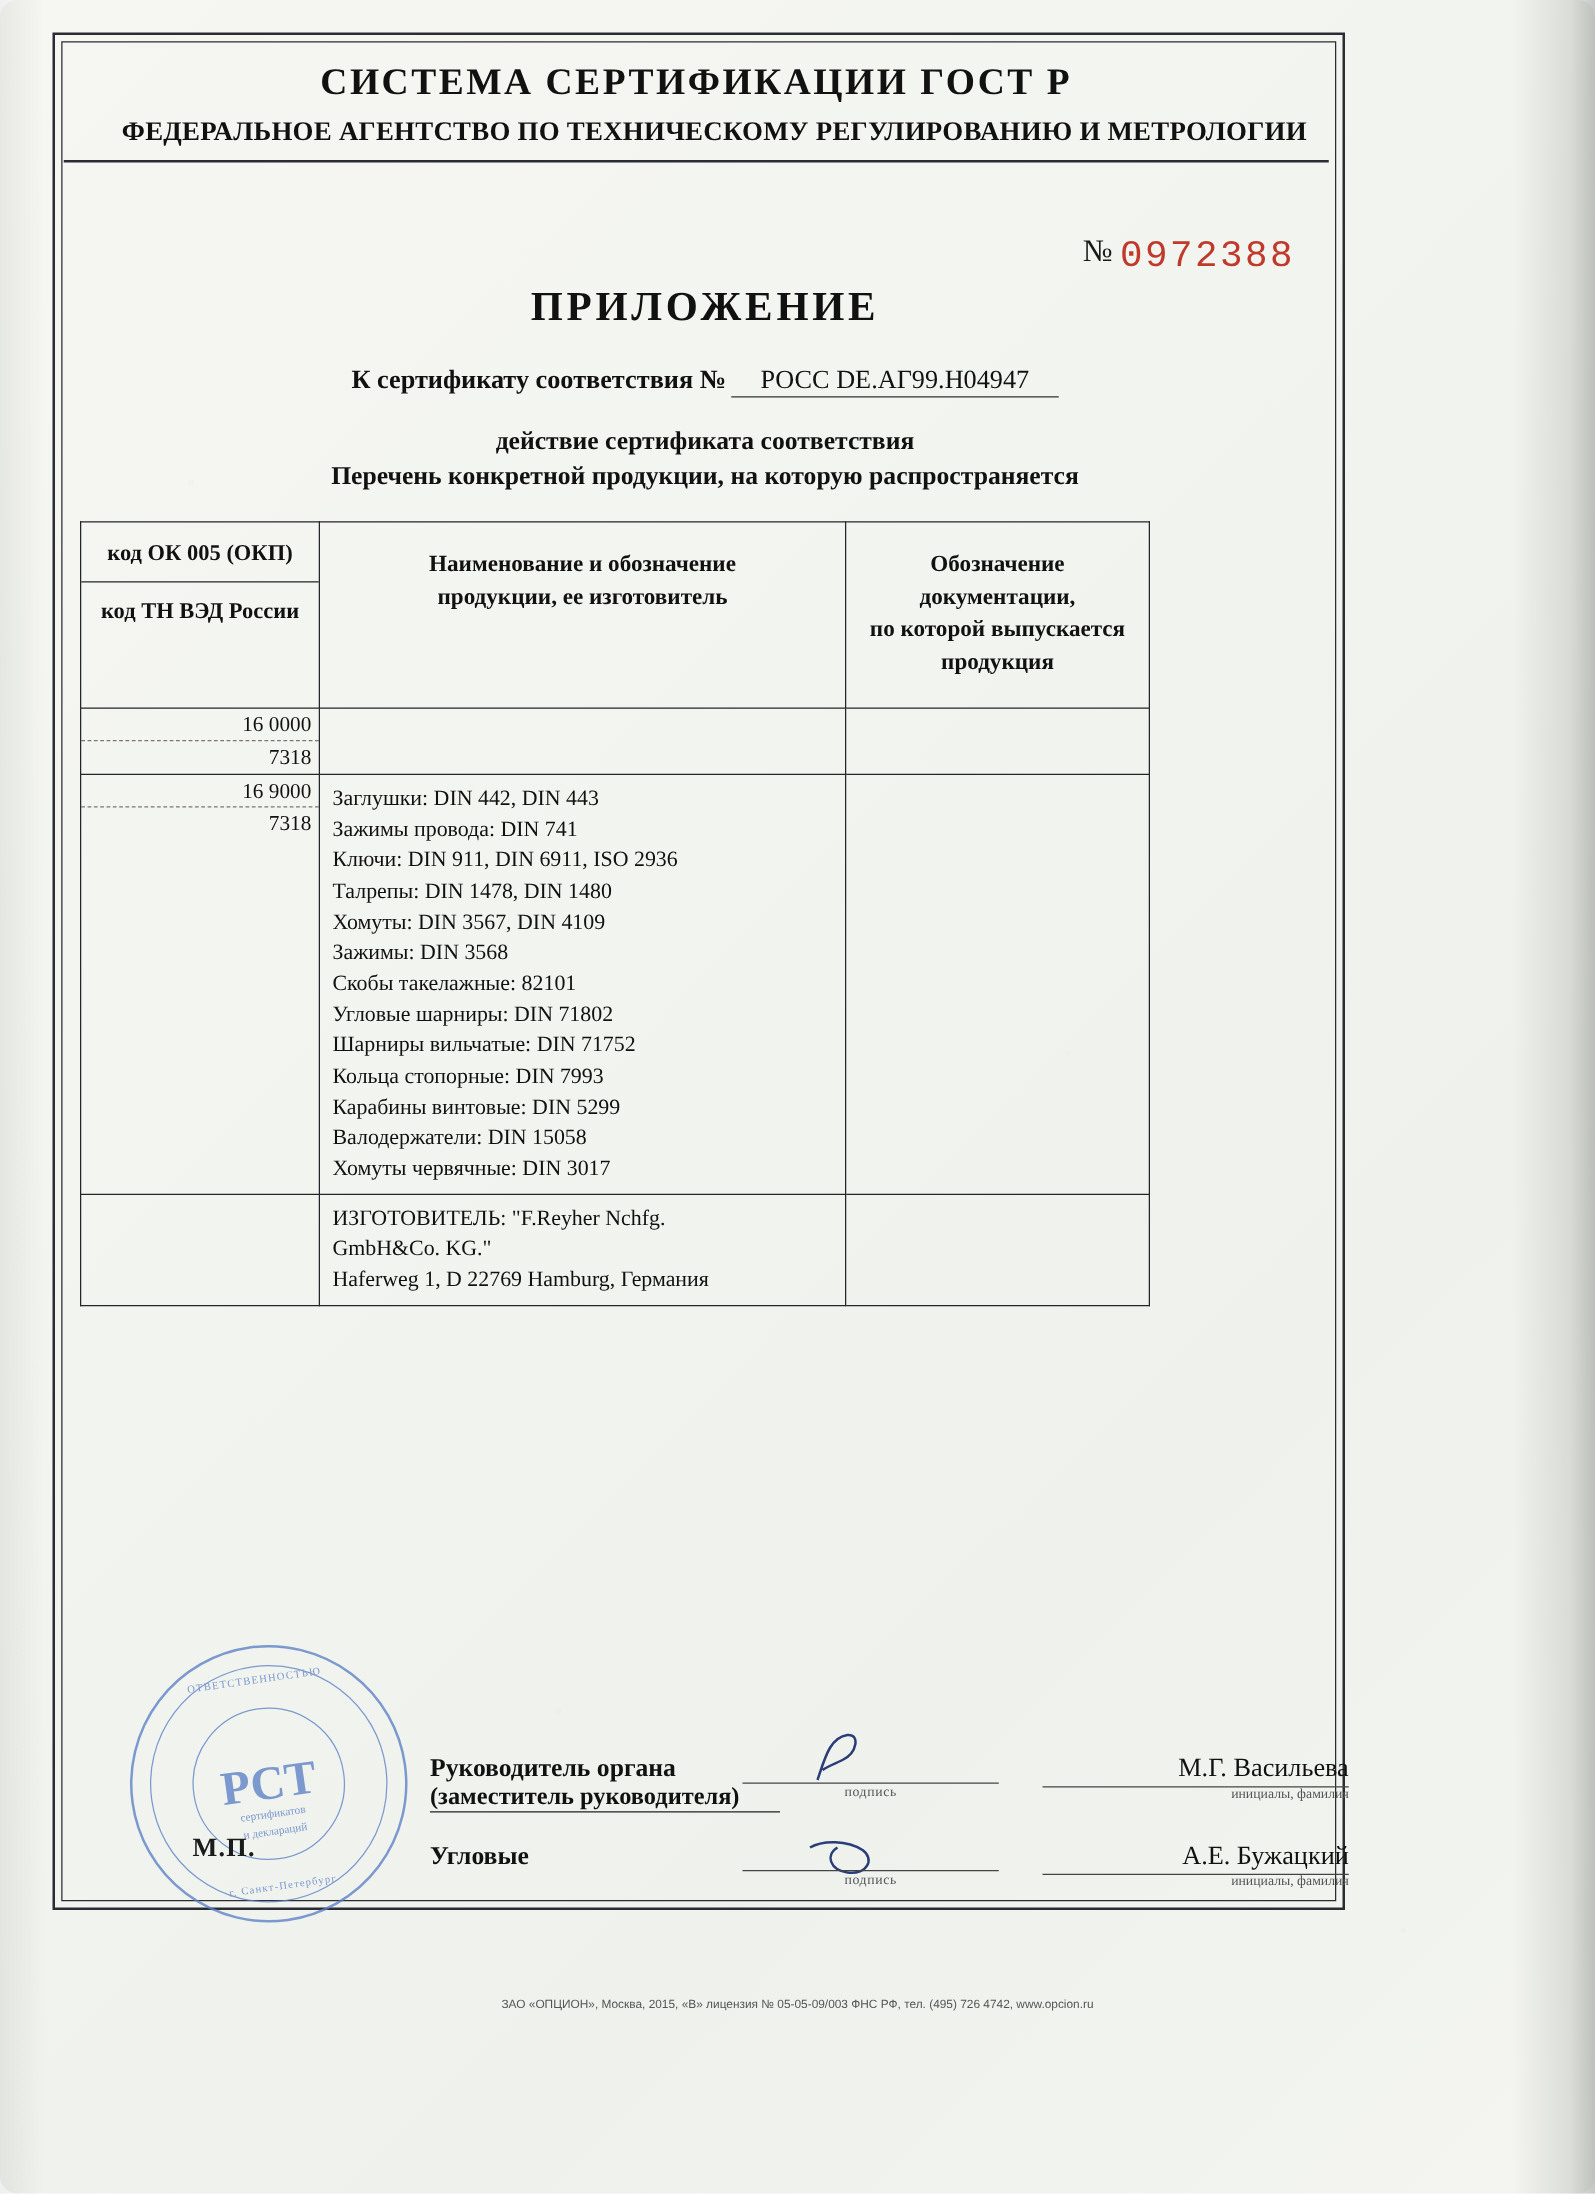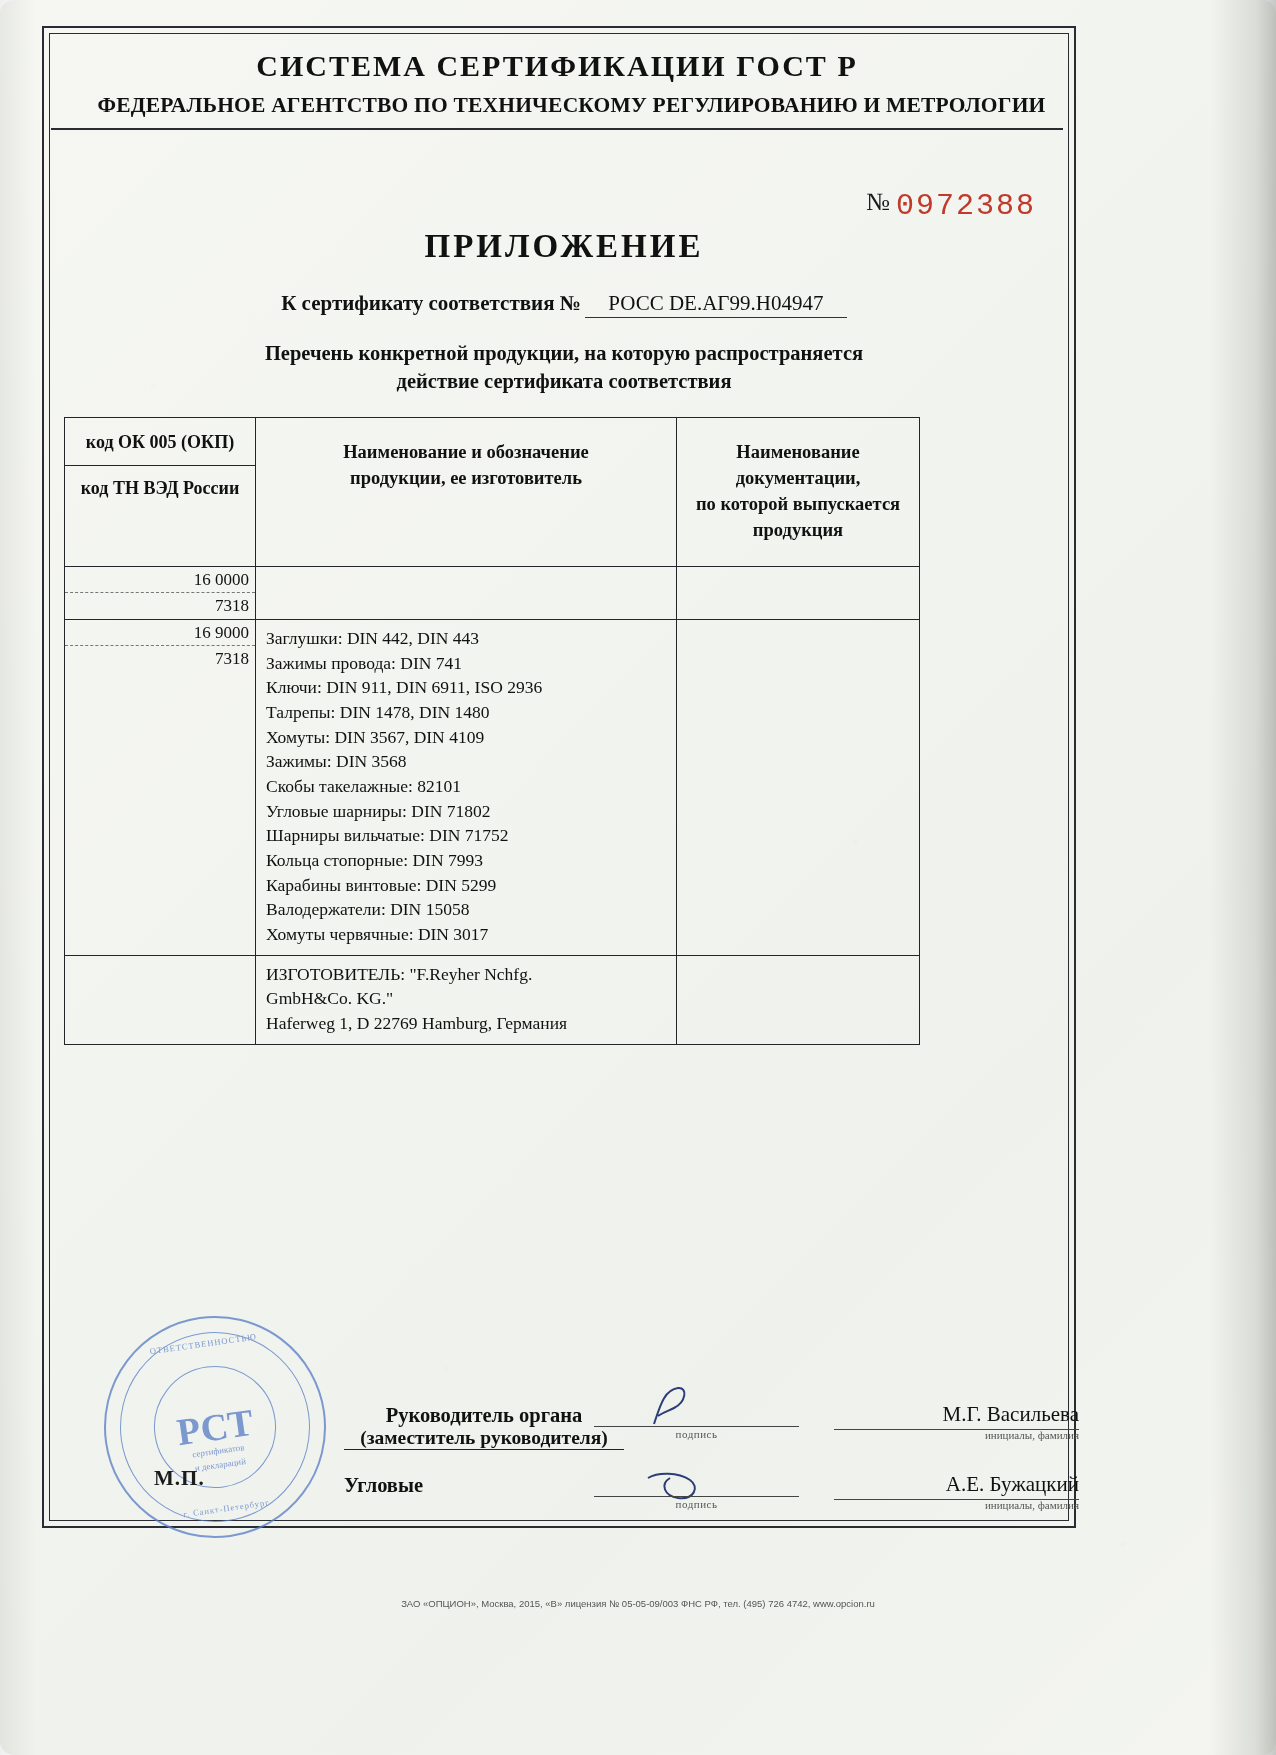--- a/index.html
+++ b/index.html
@@ -283,21 +283,20 @@
   .sig-row {
     position: relative;
     height: 56px;
   }
   .sig-role {
     position: absolute;
     left: 0;
     top: 6px;
     font-size: 20.5px;
     font-weight: bold;
-    text-align: center;
   }
   .sig-role .sub {
     display: block;
     font-size: 19.5px;
     font-weight: bold;
     border-bottom: 1.5px solid #222;
     width: 280px;
   }
   .sig-line {
     position: absolute;
@@ -387,37 +386,37 @@
         <span class="num-label">№</span><span class="num-value">0972388</span>
       </div>
 
       <div class="doc-title">ПРИЛОЖЕНИЕ</div>
 
       <div class="certline">
         <span>К сертификату соответствия №</span><span class="certnum">РОСС DE.АГ99.Н04947</span>
       </div>
 
       <div class="subtitle">
+        <div>действие сертификата соответствия</div>
         <div>Перечень конкретной продукции,  на которую распространяется</div>
-        <div>действие сертификата соответствия</div>
       </div>
 
       <table class="product-table">
         <tbody>
             <tr>
           <th class="th-code">
             <div class="c1">код ОК 005 (ОКП)</div>
             <div class="c2">код ТН ВЭД России</div>
           </th>
           <th class="th-mid">
             <div>Наименование и обозначение</div>
             <div>продукции, ее изготовитель</div>
           </th>
           <th class="th-right">
-            <div>Наименование документации,</div>
+            <div>Обозначение документации,</div>
             <div>по которой выпускается продукция</div>
           </th>
         </tr>
 
         <tr>
           <td class="cell-codes plain">
             <div class="okp">16 0000</div>
             <div class="tnved">7318</div>
           </td>
           <td class="cell-list cell-empty"></td>

